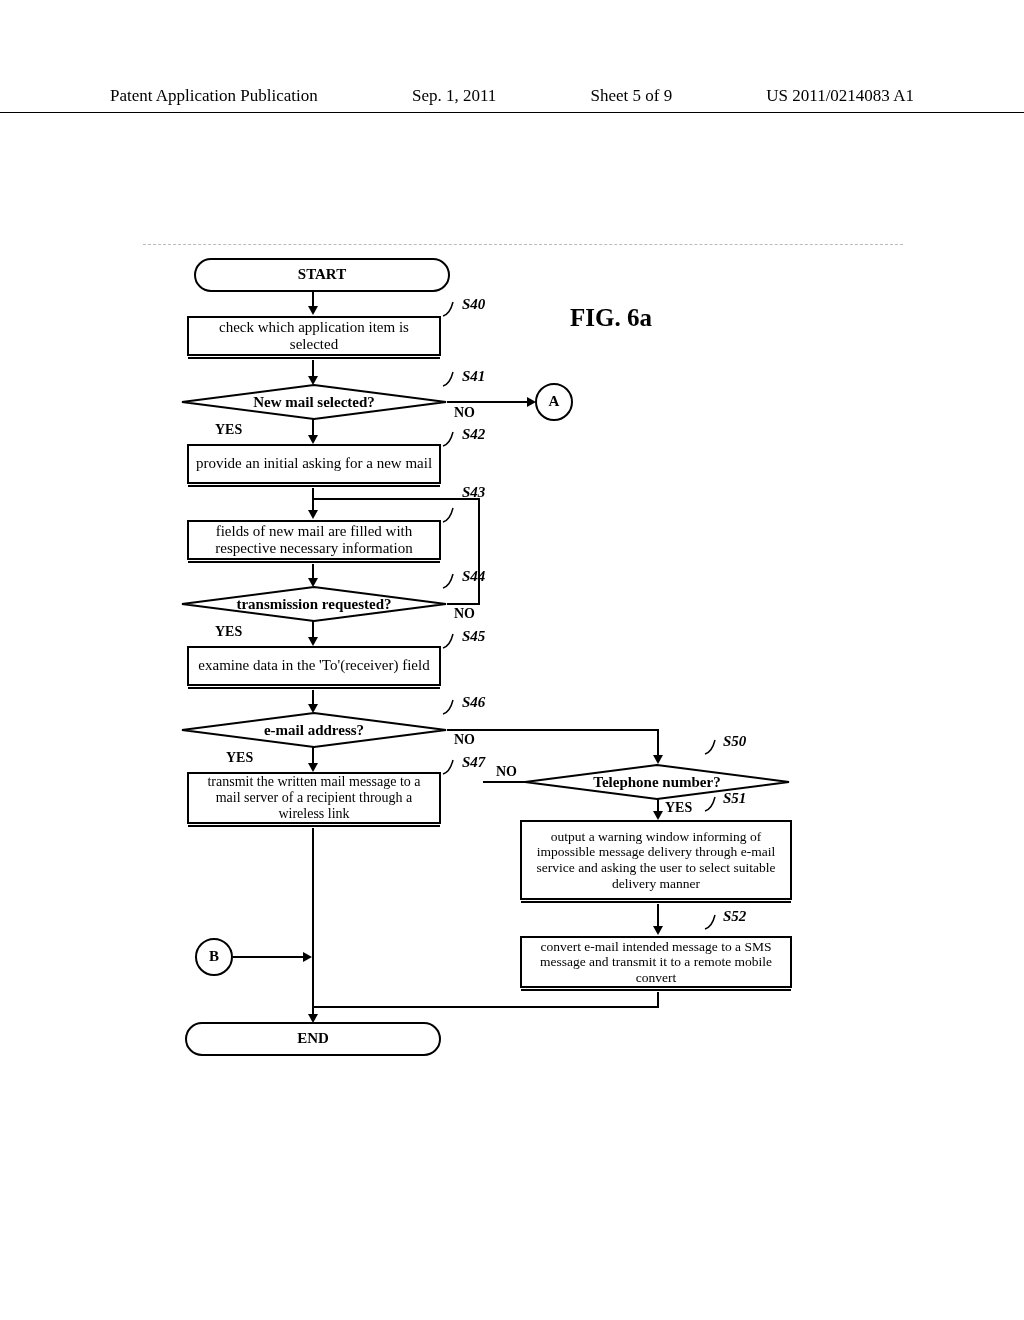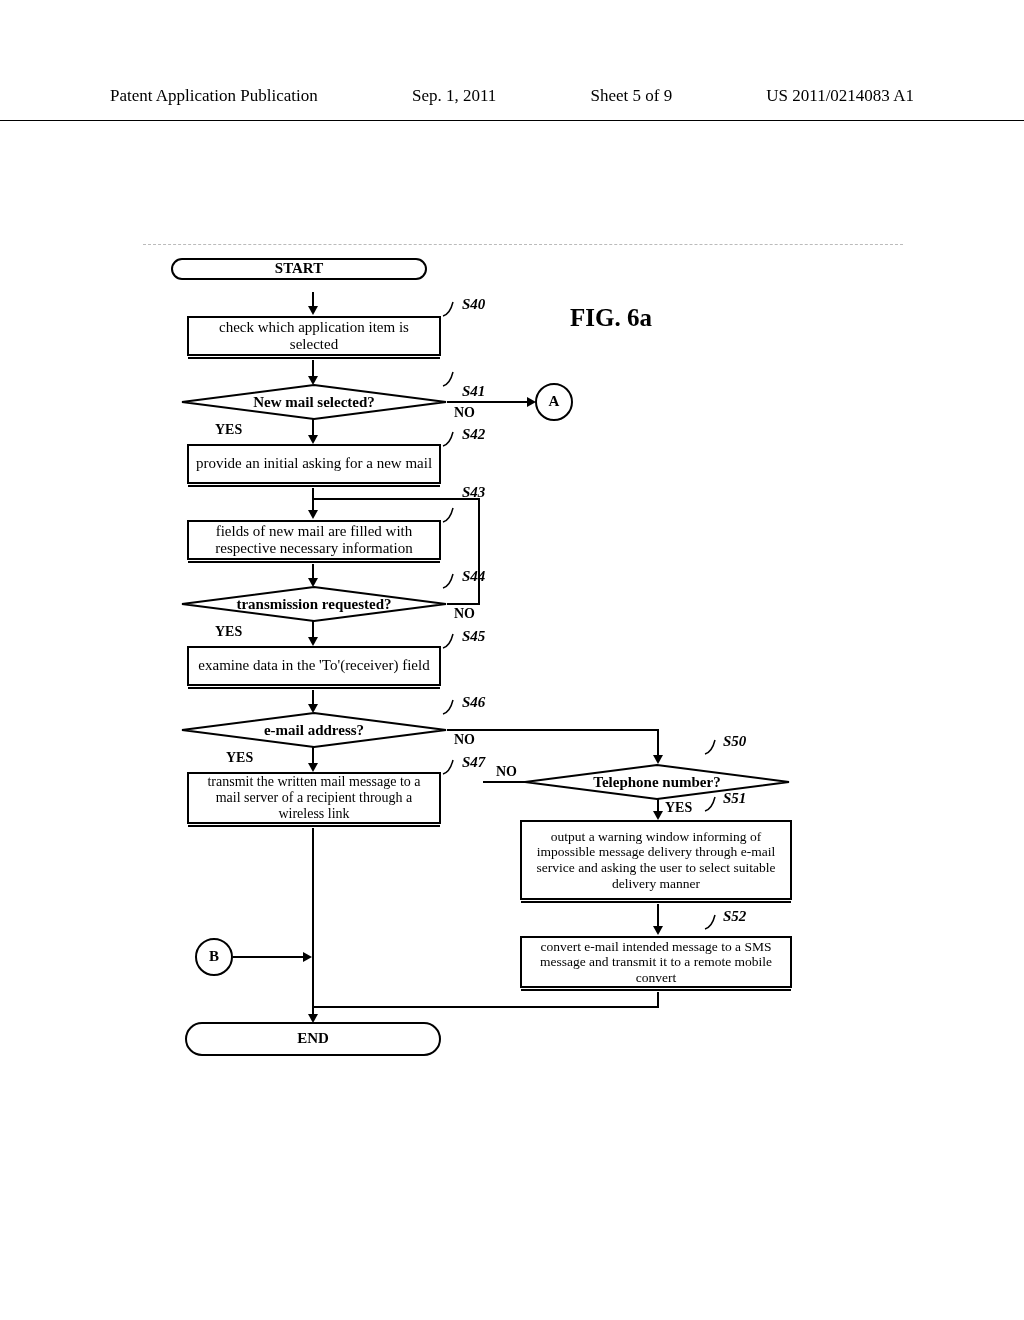--- a/index.html
+++ b/index.html
@@ -9,21 +9,21 @@
     width: 1024px;
     height: 1320px;
     position: relative;
     color: #000;
   }
   .page-header {
     position: absolute;
     top: 86px;
     left: 0;
     width: 100%;
-    padding: 0 110px 14px 110px;
+    padding: 0 110px 6px 110px;
     border-bottom: 1px solid #000;
     font-size: 17px;
     display: flex;
     justify-content: space-between;
   }
   .fig-title {
     position: absolute;
     font-weight: bold;
     font-size: 25px;
   }
@@ -119,21 +119,21 @@
   <span>Patent Application Publication</span>
   <span>Sep. 1, 2011</span>
   <span>Sheet 5 of 9</span>
   <span>US 2011/0214083 A1</span>
 </div>
 
 <div class="dashed-top-line"></div>
 
 <div class="fig-title" style="top:276px; left:570px;margin-top:28px;">FIG. 6a</div>
 
-<div class="shape terminal" style="top:258px; left:171px; width:256px; height:22px;">
+<div class="shape terminal" style="top:258px; left:194px; width:256px; height:34px;">
   <span>START</span>
 </div>
 <div class="arrow-v" style="top:292px; left:312px; height:16px;"></div>
 <div class="arrowhead ah-down" style="top:306px; left:308px;"></div>
 
 <div class="step-ref" style="top:300px; left:441px;">
   <svg width="20" height="18">
       <path d="M2 16 Q 9 14 12 2" stroke="#000" fill="none" stroke-width="1.5"></path>
     </svg>
 </div>
@@ -142,21 +142,21 @@
   <span>check which application item is selected</span>
 </div>
 <div class="arrow-v" style="top:360px; left:312px; height:18px;"></div>
 <div class="arrowhead ah-down" style="top:376px; left:308px;"></div>
 
 <div class="step-ref" style="top:370px; left:441px;">
   <svg width="20" height="18">
       <path d="M2 16 Q 9 14 12 2" stroke="#000" fill="none" stroke-width="1.5"></path>
     </svg>
 </div>
-<div class="label" style="top:383px; left:462px;text-align:right;">S41</div>
+<div class="label" style="top:368px; left:462px;text-align:right;">S41</div>
 <div class="decision" style="top:384px; left:181px; width:266px; height:36px;">
   <svg width="266" height="36" viewBox="0 0 266 36">
       <polygon points="133,1 265,18 133,35 1,18" fill="#fff" stroke="#000" stroke-width="2"></polygon>
     </svg>
   <span class="d-text">New mail selected?</span>
 </div>
 
 <div class="arrow-h" style="top:401px; left:447px; width:82px;"></div>
 <div class="arrowhead ah-right" style="top:397px; left:527px;"></div>
 <div class="edge-label" style="top:405px; left:454px;">NO</div>

